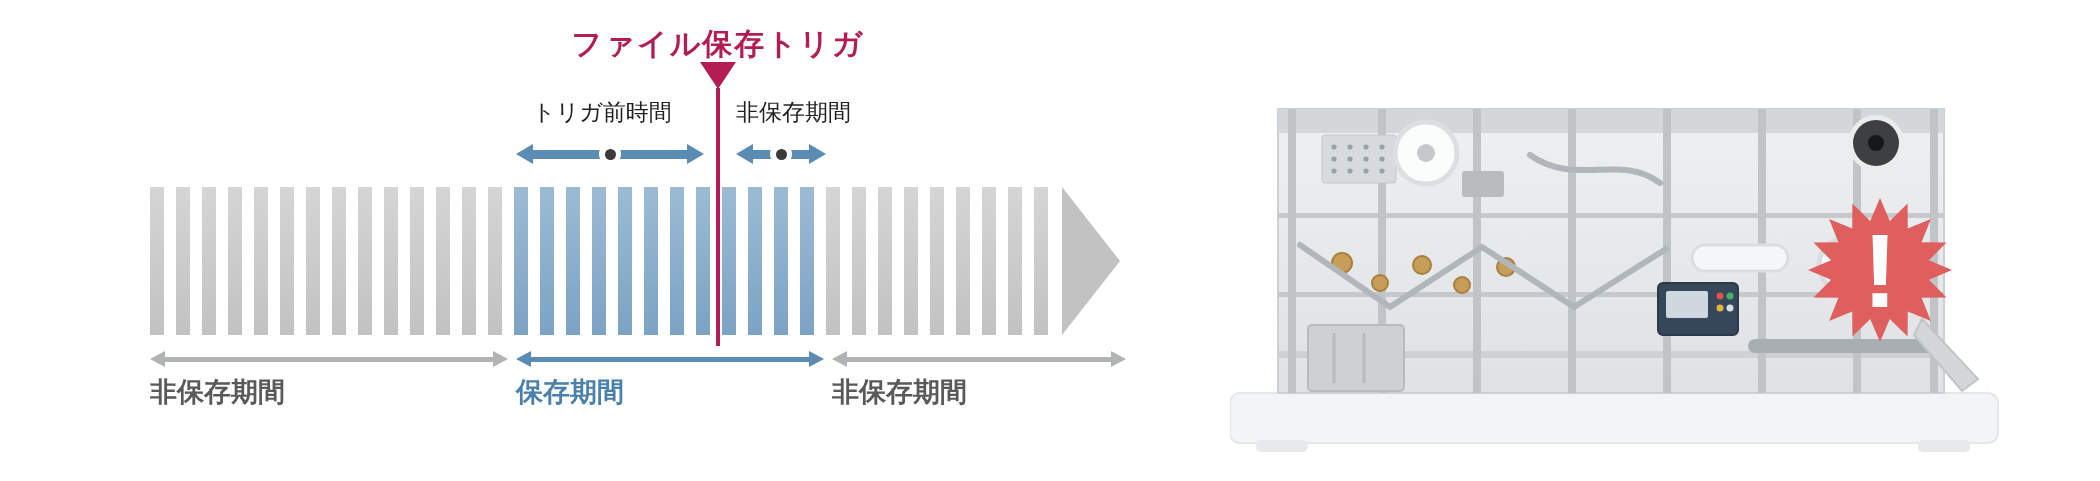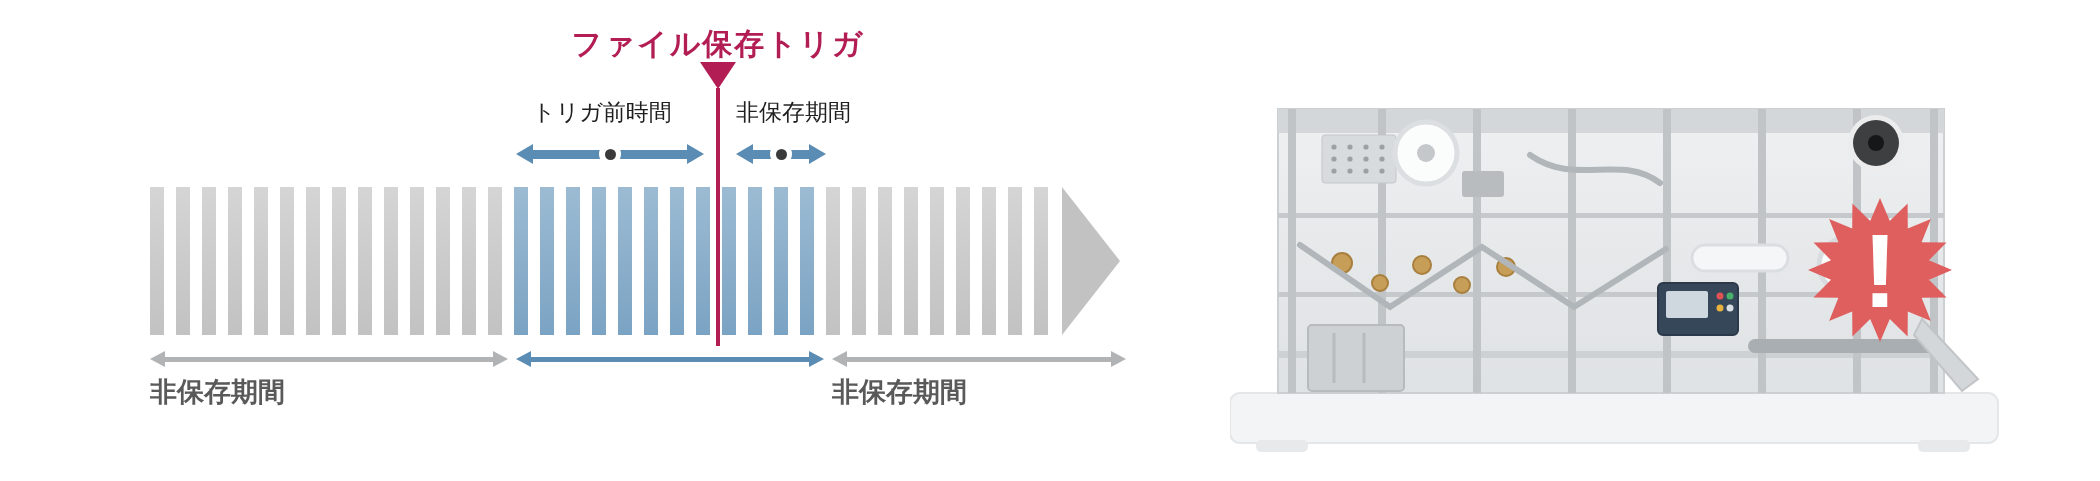--- a/index.html
+++ b/index.html
@@ -149,20 +149,21 @@
     <span class="shaft"></span>
     <span class="head r"></span>
   </div>
   <div class="harrow gray a3">
     <span class="head l"></span>
     <span class="shaft"></span>
     <span class="head r"></span>
   </div>
 
   <div class="period-label p1">非保存期間</div>
+  <div class="period-label p2">保存期間</div>
   <div class="period-label p3">非保存期間</div>
 
   <svg class="machine" viewBox="0 0 770 370">
     <defs>
       <linearGradient id="mg" x1="0" y1="0" x2="0" y2="1">
         <stop offset="0" stop-color="#eef0f1"></stop>
           <stop offset="1" stop-color="#dfe2e4"></stop>
       </linearGradient>
     </defs>
 

